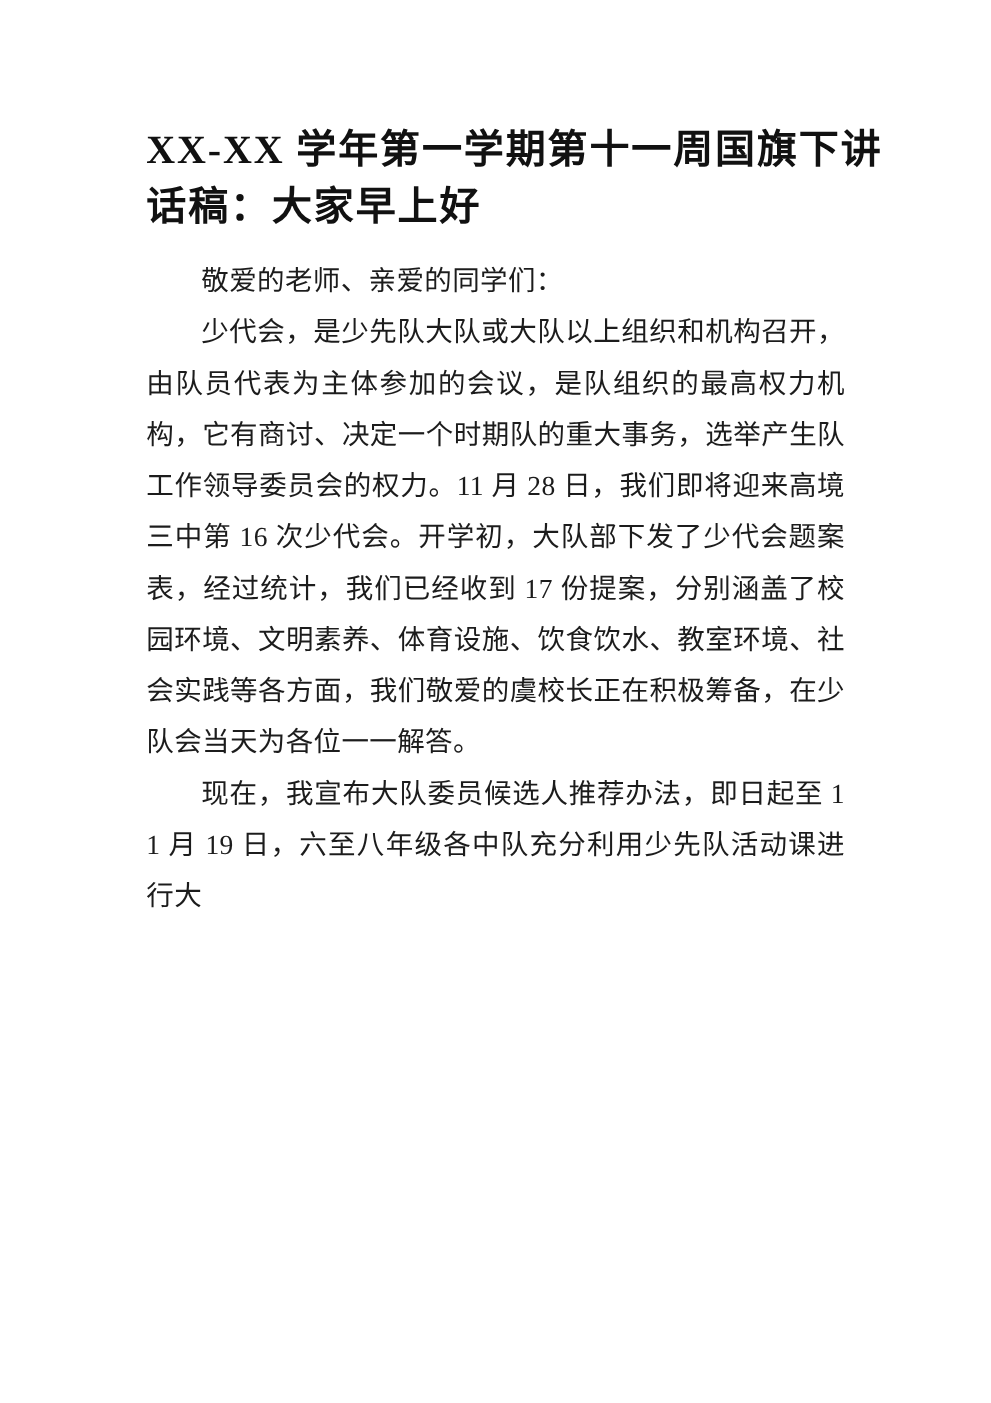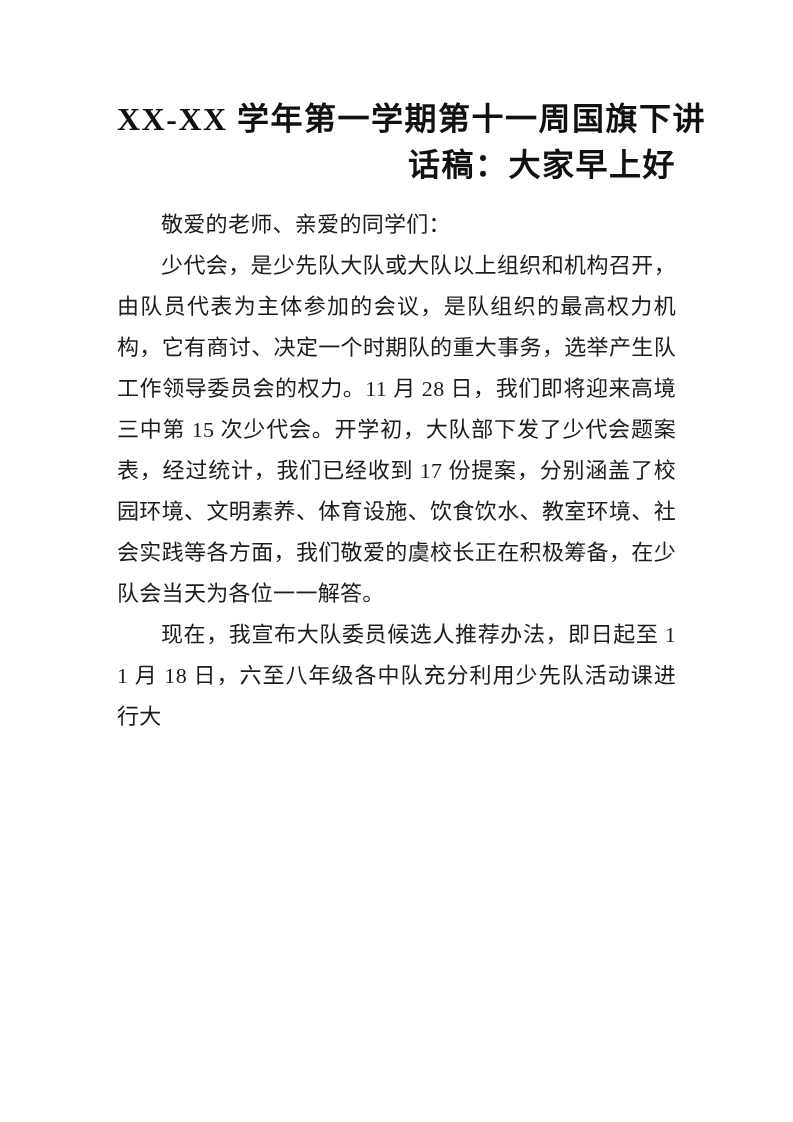--- a/index.html
+++ b/index.html
@@ -19,21 +19,21 @@
     width: 793px;
     height: 1122px;
     background: #ffffff;
     padding: 96px 117px 0 117px;
   }
   .doc-title {
     margin: 0 0 16px 0;
     font-size: 32px;
     line-height: 46px;
     font-weight: 700;
-    text-align: right;
+    text-align: left;
     letter-spacing: 1.5px;
     color: #111111;
   }
   .doc-title .title-line {
     display: block;
     white-space: nowrap;
   }
   .doc-body p {
     margin: 0;
     font-size: 22px;
@@ -49,17 +49,17 @@
 
 <div class="page">
 
   <h1 class="doc-title">
     <span class="title-line">XX-XX 学年第一学期第十一周国旗下讲</span>
     <span class="title-line">话稿：大家早上好</span>
   </h1>
 
   <div class="doc-body">
     <p>敬爱的老师、亲爱的同学们：</p>
-    <p>少代会，是少先队大队或大队以上组织和机构召开，由队员代表为主体参加的会议，是队组织的最高权力机构，它有商讨、决定一个时期队的重大事务，选举产生队工作领导委员会的权力。11 月 28 日，我们即将迎来高境三中第 15 次少代会。开学初，大队部下发了少代会题案表，经过统计，我们已经收到 17 份提案，分别涵盖了校园环境、文明素养、体育设施、饮食饮水、教室环境、社会实践等各方面，我们敬爱的虞校长正在积极筹备，在少队会当天为各位一一解答。</p>
-    <p>现在，我宣布大队委员候选人推荐办法，即日起至 11 月 18 日，六至八年级各中队充分利用少先队活动课进行大</p>
+    <p>少代会，是少先队大队或大队以上组织和机构召开，由队员代表为主体参加的会议，是队组织的最高权力机构，它有商讨、决定一个时期队的重大事务，选举产生队工作领导委员会的权力。11 月 28 日，我们即将迎来高境三中第 16 次少代会。开学初，大队部下发了少代会题案表，经过统计，我们已经收到 17 份提案，分别涵盖了校园环境、文明素养、体育设施、饮食饮水、教室环境、社会实践等各方面，我们敬爱的虞校长正在积极筹备，在少队会当天为各位一一解答。</p>
+    <p>现在，我宣布大队委员候选人推荐办法，即日起至 11 月 19 日，六至八年级各中队充分利用少先队活动课进行大</p>
   </div>
 
 </div>
 
 </body></html>

